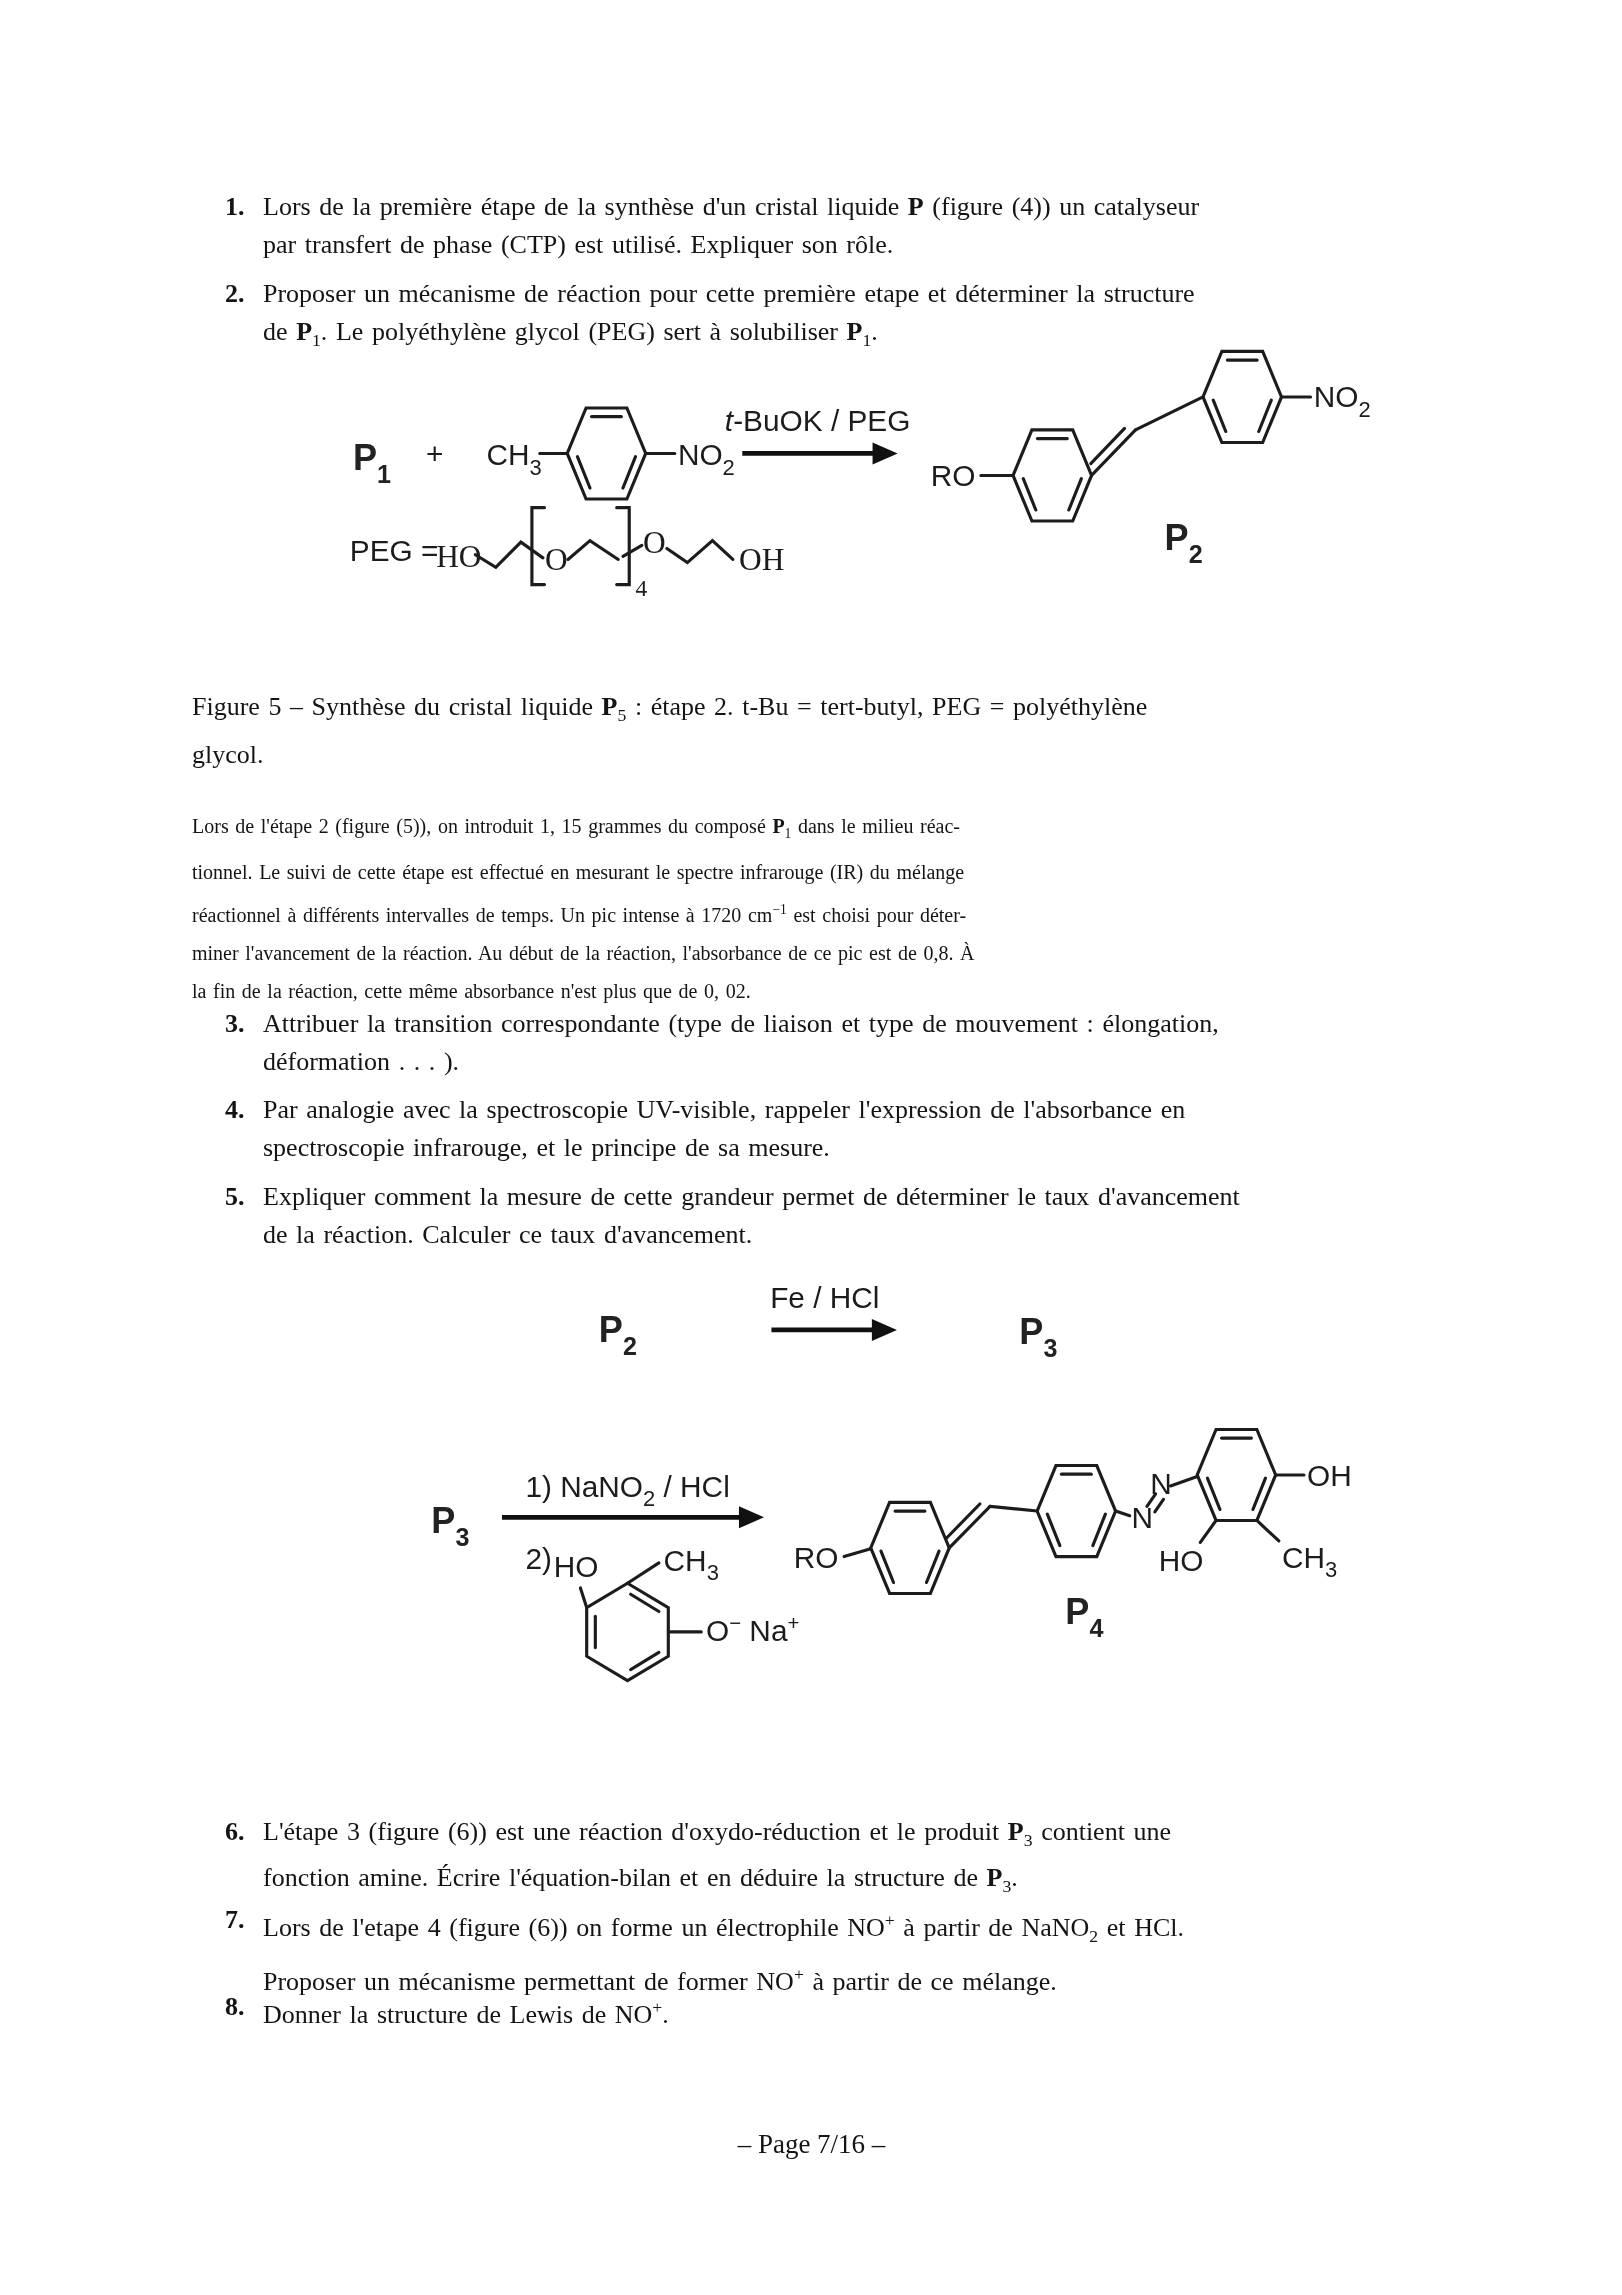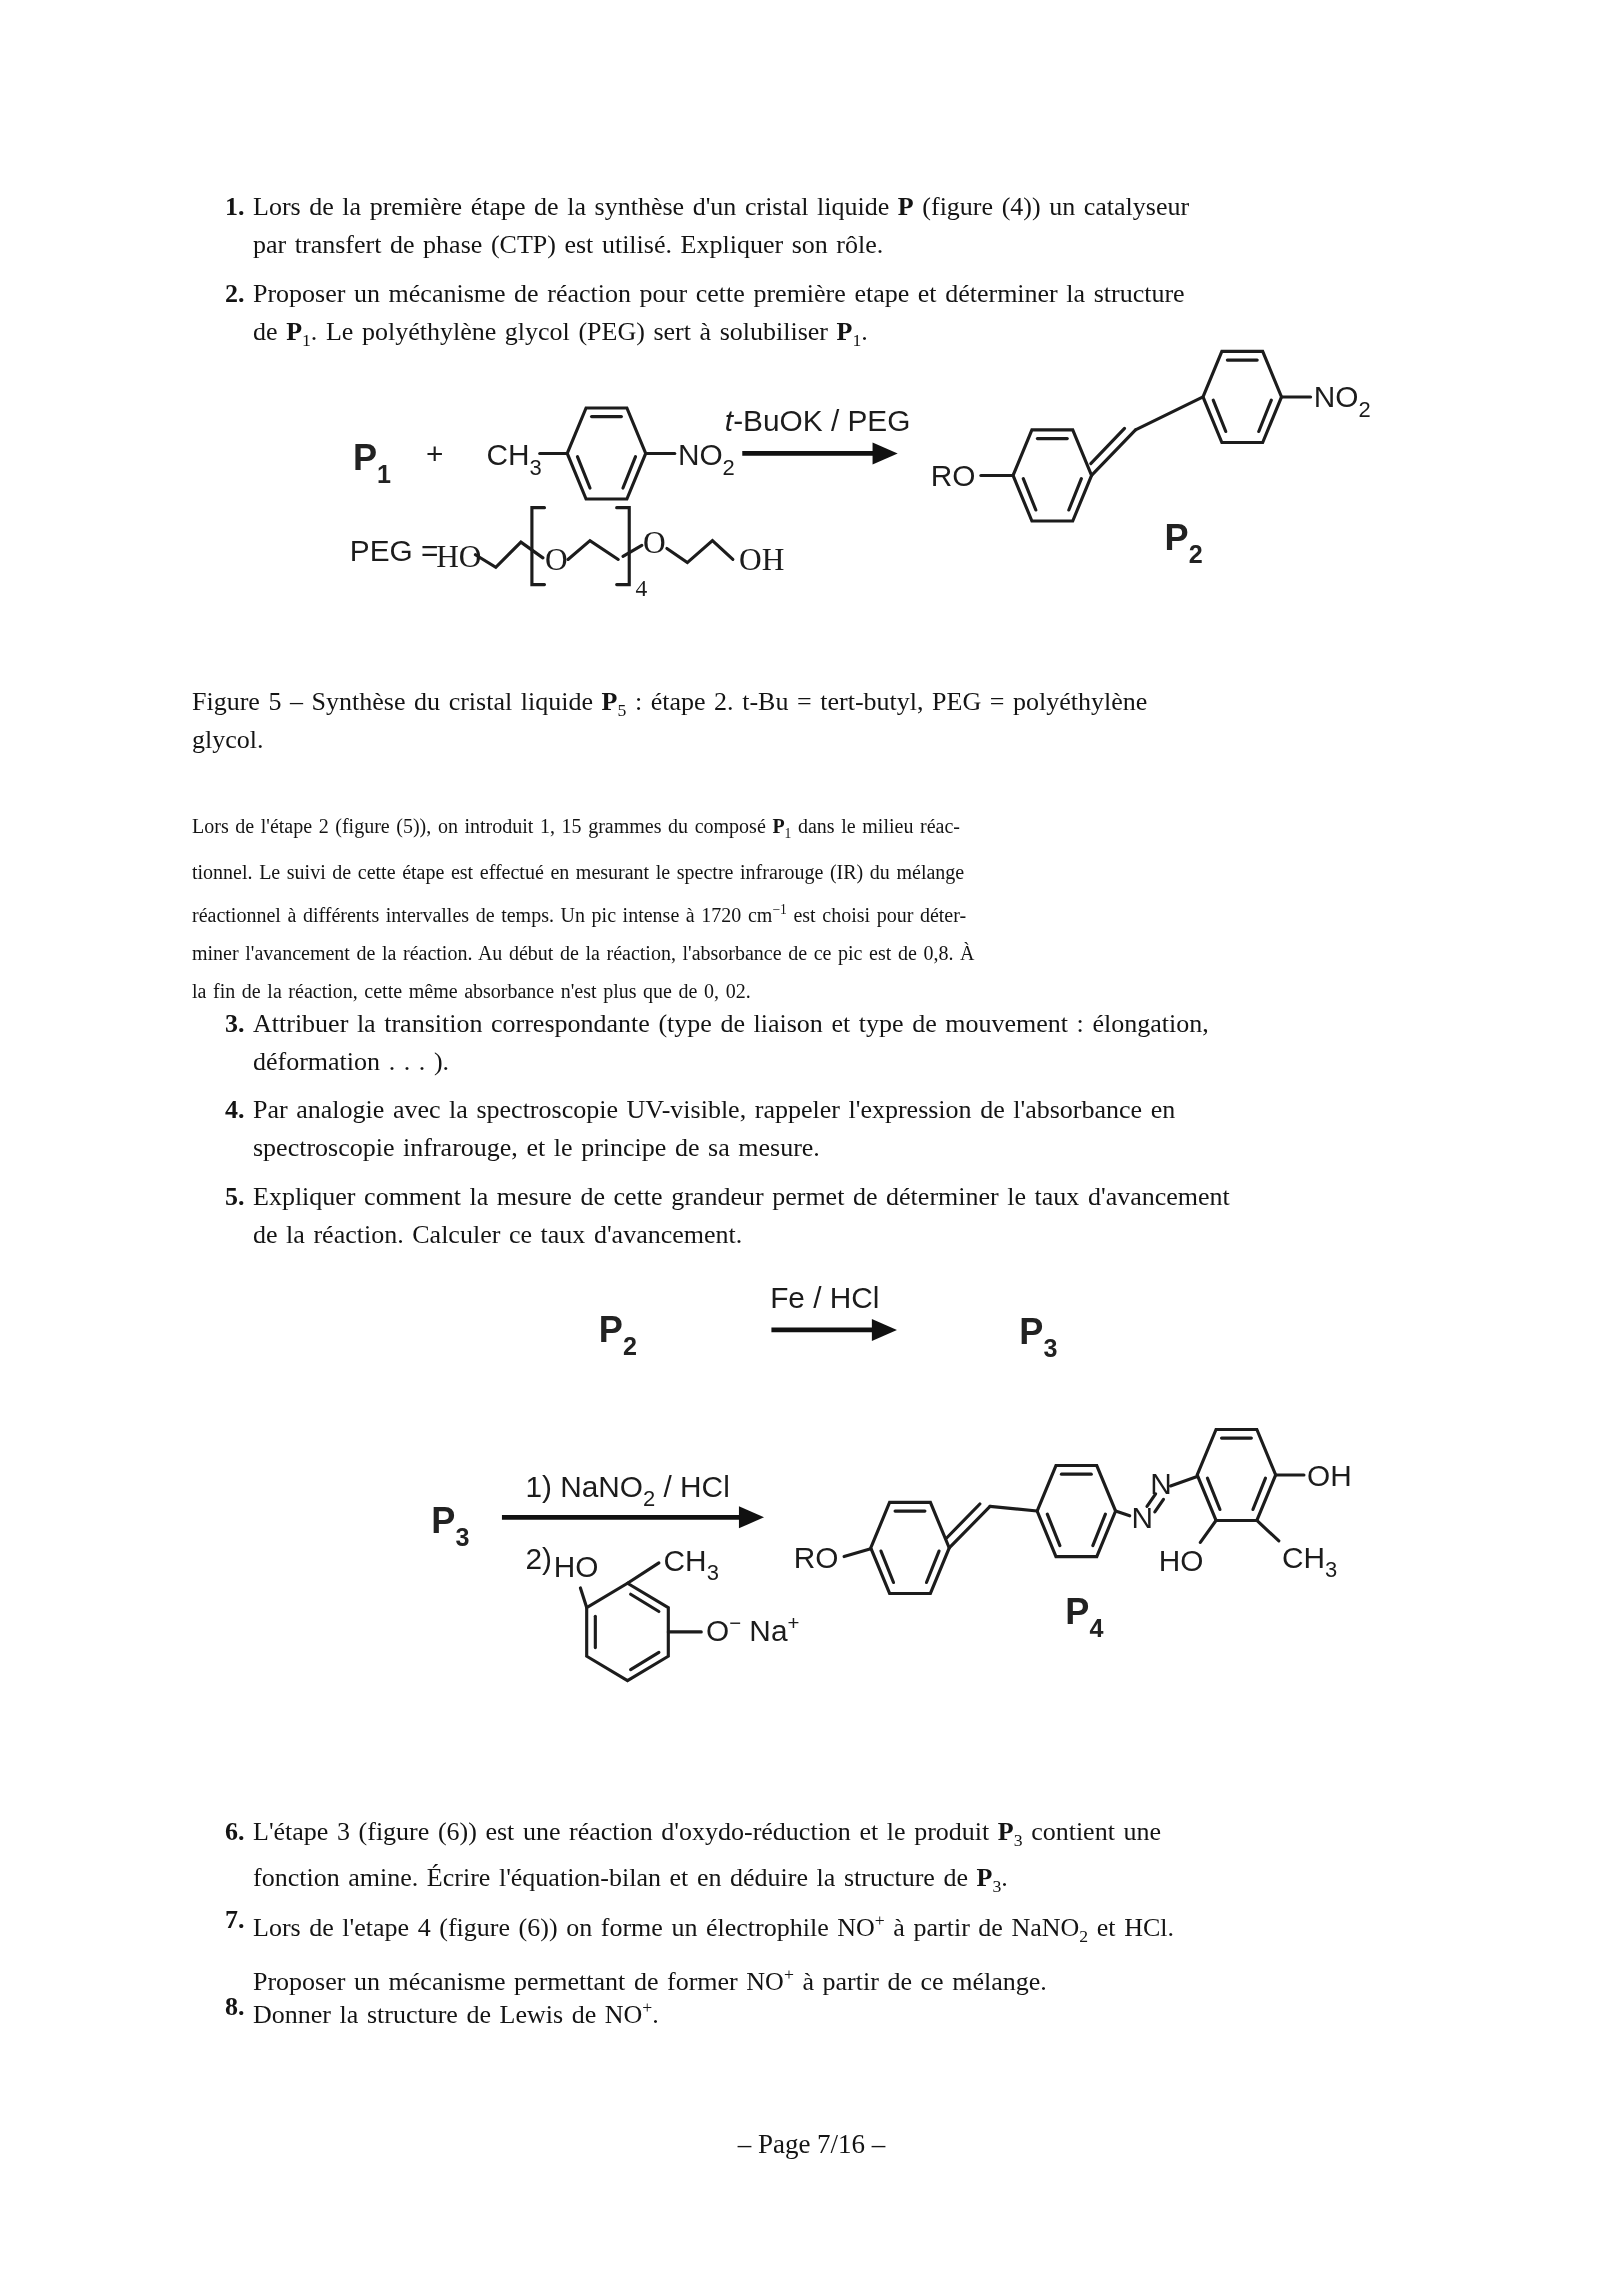--- a/index.html
+++ b/index.html
@@ -6,23 +6,23 @@
   #page{
     position:relative;
     width:1623px;height:2295px;
     background:#ffffff;
     font-family:"Liberation Serif", serif;
     color:#141414;
     overflow:hidden;
   }
   .qitem{position:absolute;left:225px;width:1193px;font-size:26px;line-height:38px;}
   .qnum{position:absolute;left:0;top:0;font-weight:bold;}
-  .qtext{margin-left:28px;word-spacing:0.08em;}
+  .qtext{margin-left:38px;word-spacing:0.08em;}
   .flow{position:absolute;font-size:20px;line-height:38px;word-spacing:0.08em;}
-  .caption{position:absolute;left:192px;width:1248px;font-size:26px;line-height:30px;word-spacing:0.08em;}
+  .caption{position:absolute;left:192px;width:1248px;font-size:26px;line-height:39px;word-spacing:0.08em;}
   .centered{text-align:center;}
   .footer{position:absolute;left:0;width:100%;text-align:center;font-size:27px;}
   b{font-weight:bold;}
   sub{font-size:68%;}
   sup{font-size:68%;}
   svg{position:absolute;overflow:visible;}
   .bond{stroke:#1c1c1c;stroke-width:4;fill:none;stroke-linecap:round;}
   .arrowline{stroke:#111;stroke-width:6;fill:none;}
   .arrowhead{fill:#111;stroke:none;}
   .slab{font-family:"Liberation Sans",sans-serif;font-size:38px;fill:#1c1c1c;}

